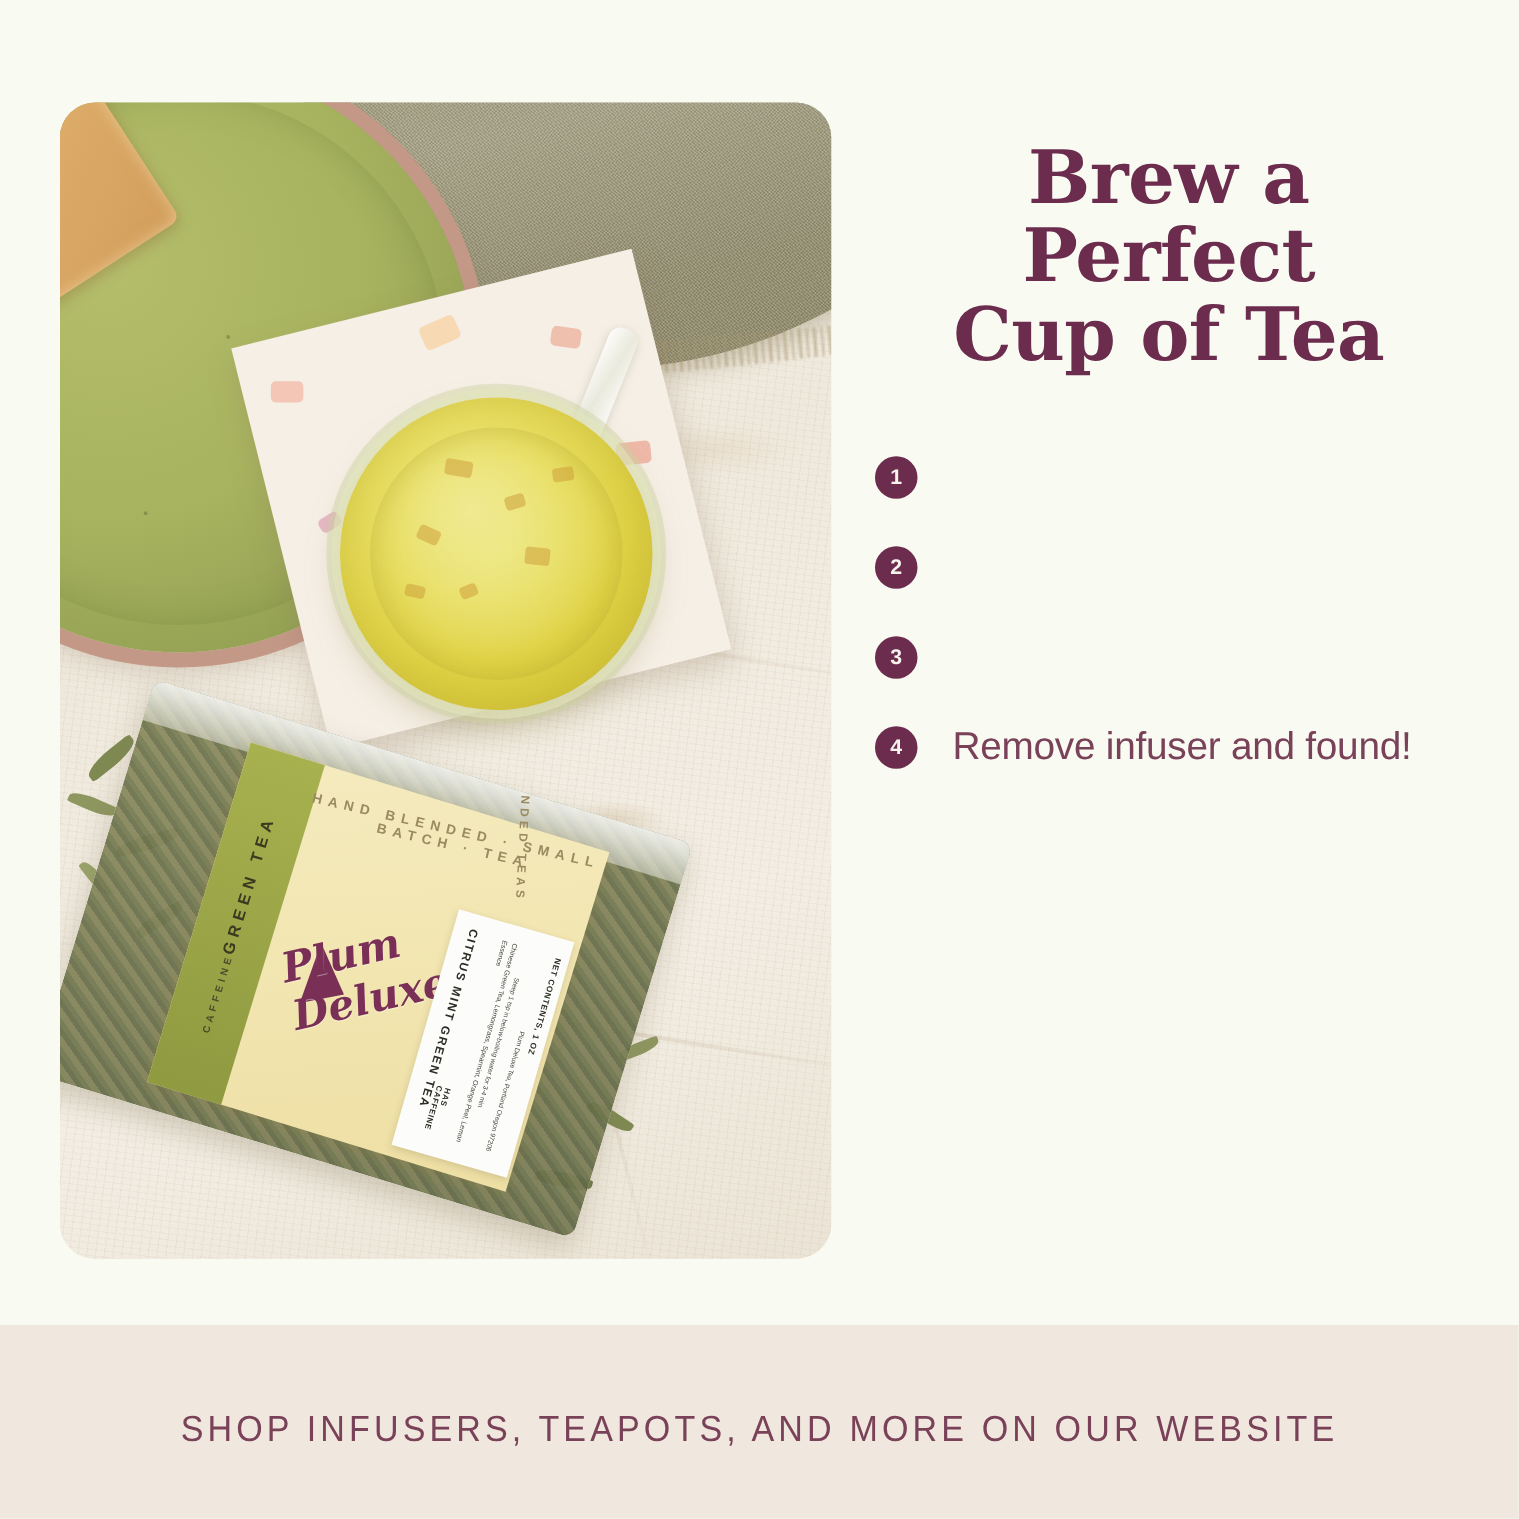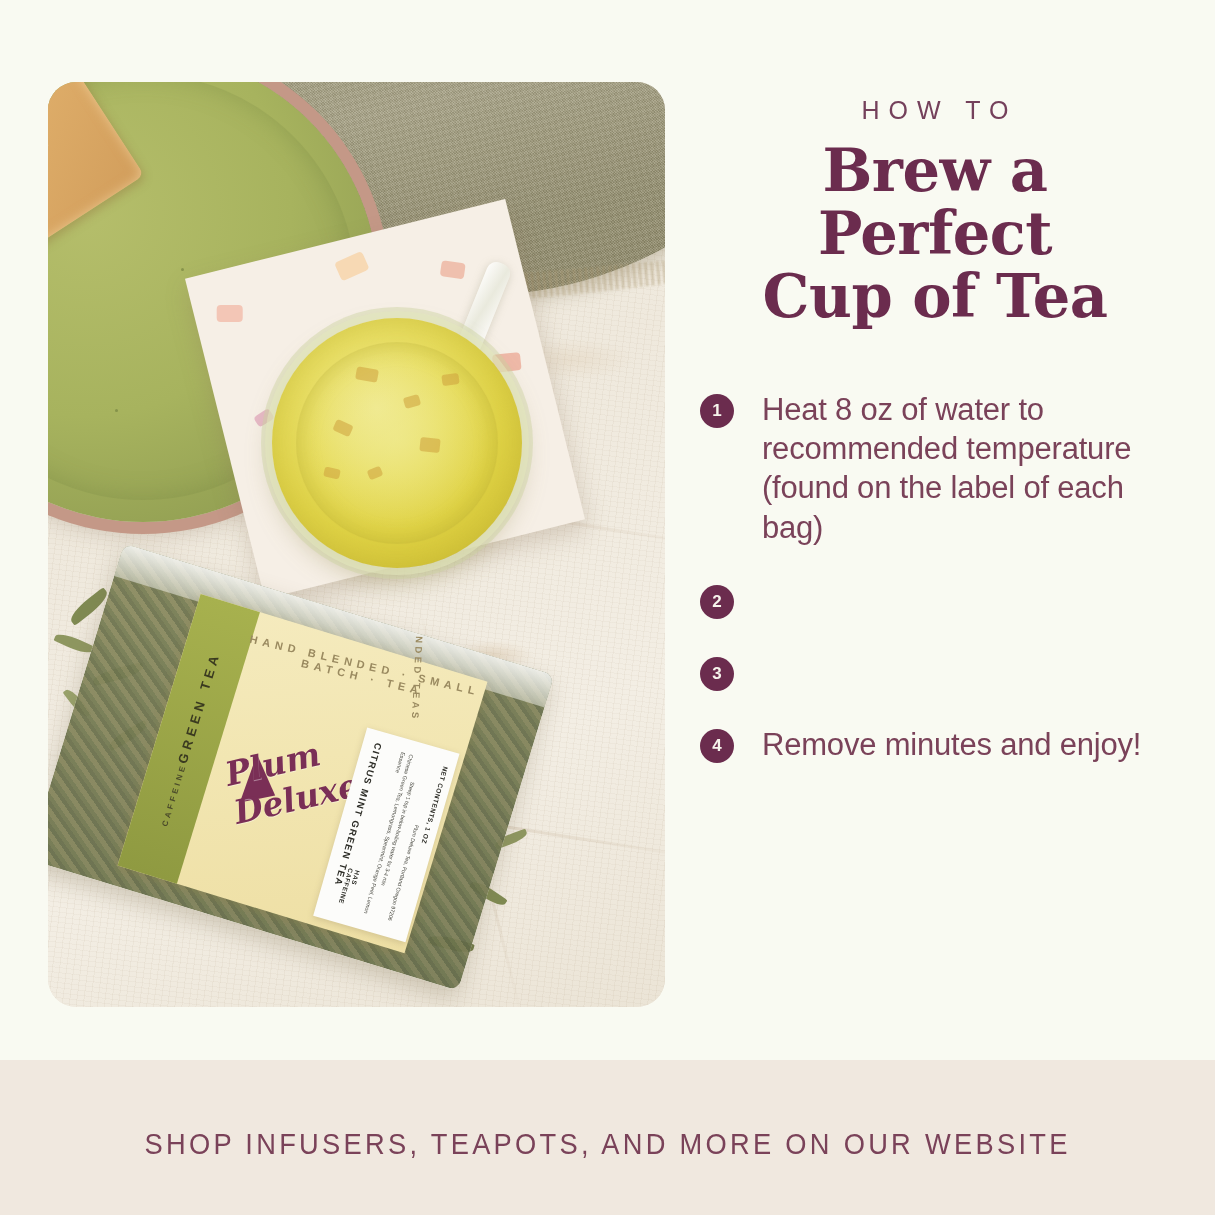--- a/index.html
+++ b/index.html
@@ -415,40 +415,38 @@
           <div class="wl-steep">Steep 1 tsp in below-boiling water for 3-4 min</div>
           <div class="wl-caf">HAS CAFFEINE</div>
           <div class="wl-net">NET CONTENTS, 1 OZ</div>
           <div class="wl-addr">Plum Deluxe Tea, Portland Oregon 97206</div>
         </div>
       </div>
     </div>
   </div>
 
   <div class="content">
-    <div class="kicker">HOW TO</div>
     <h1 class="title">
       <span>Brew a Perfect</span><br>
       <span>Cup of Tea</span>
     </h1>
 
     <div class="steps">
       <div class="step">
         <div class="badge">1</div>
-        <div class="steptext">Heat 8 oz of water to recommended temperature (found on the label of each bag)</div>
       </div>
       <div class="step">
         <div class="badge">2</div>
       </div>
       <div class="step">
         <div class="badge">3</div>
       </div>
       <div class="step">
         <div class="badge">4</div>
-        <div class="steptext">Remove minutes and enjoy!</div>
+        <div class="steptext">Remove infuser and found!</div>
       </div>
     </div>
   </div>
 
   <div class="banner">
     <div class="bline2">SHOP INFUSERS, TEAPOTS, AND MORE ON OUR WEBSITE</div>
   </div>
 
 </div>
 

